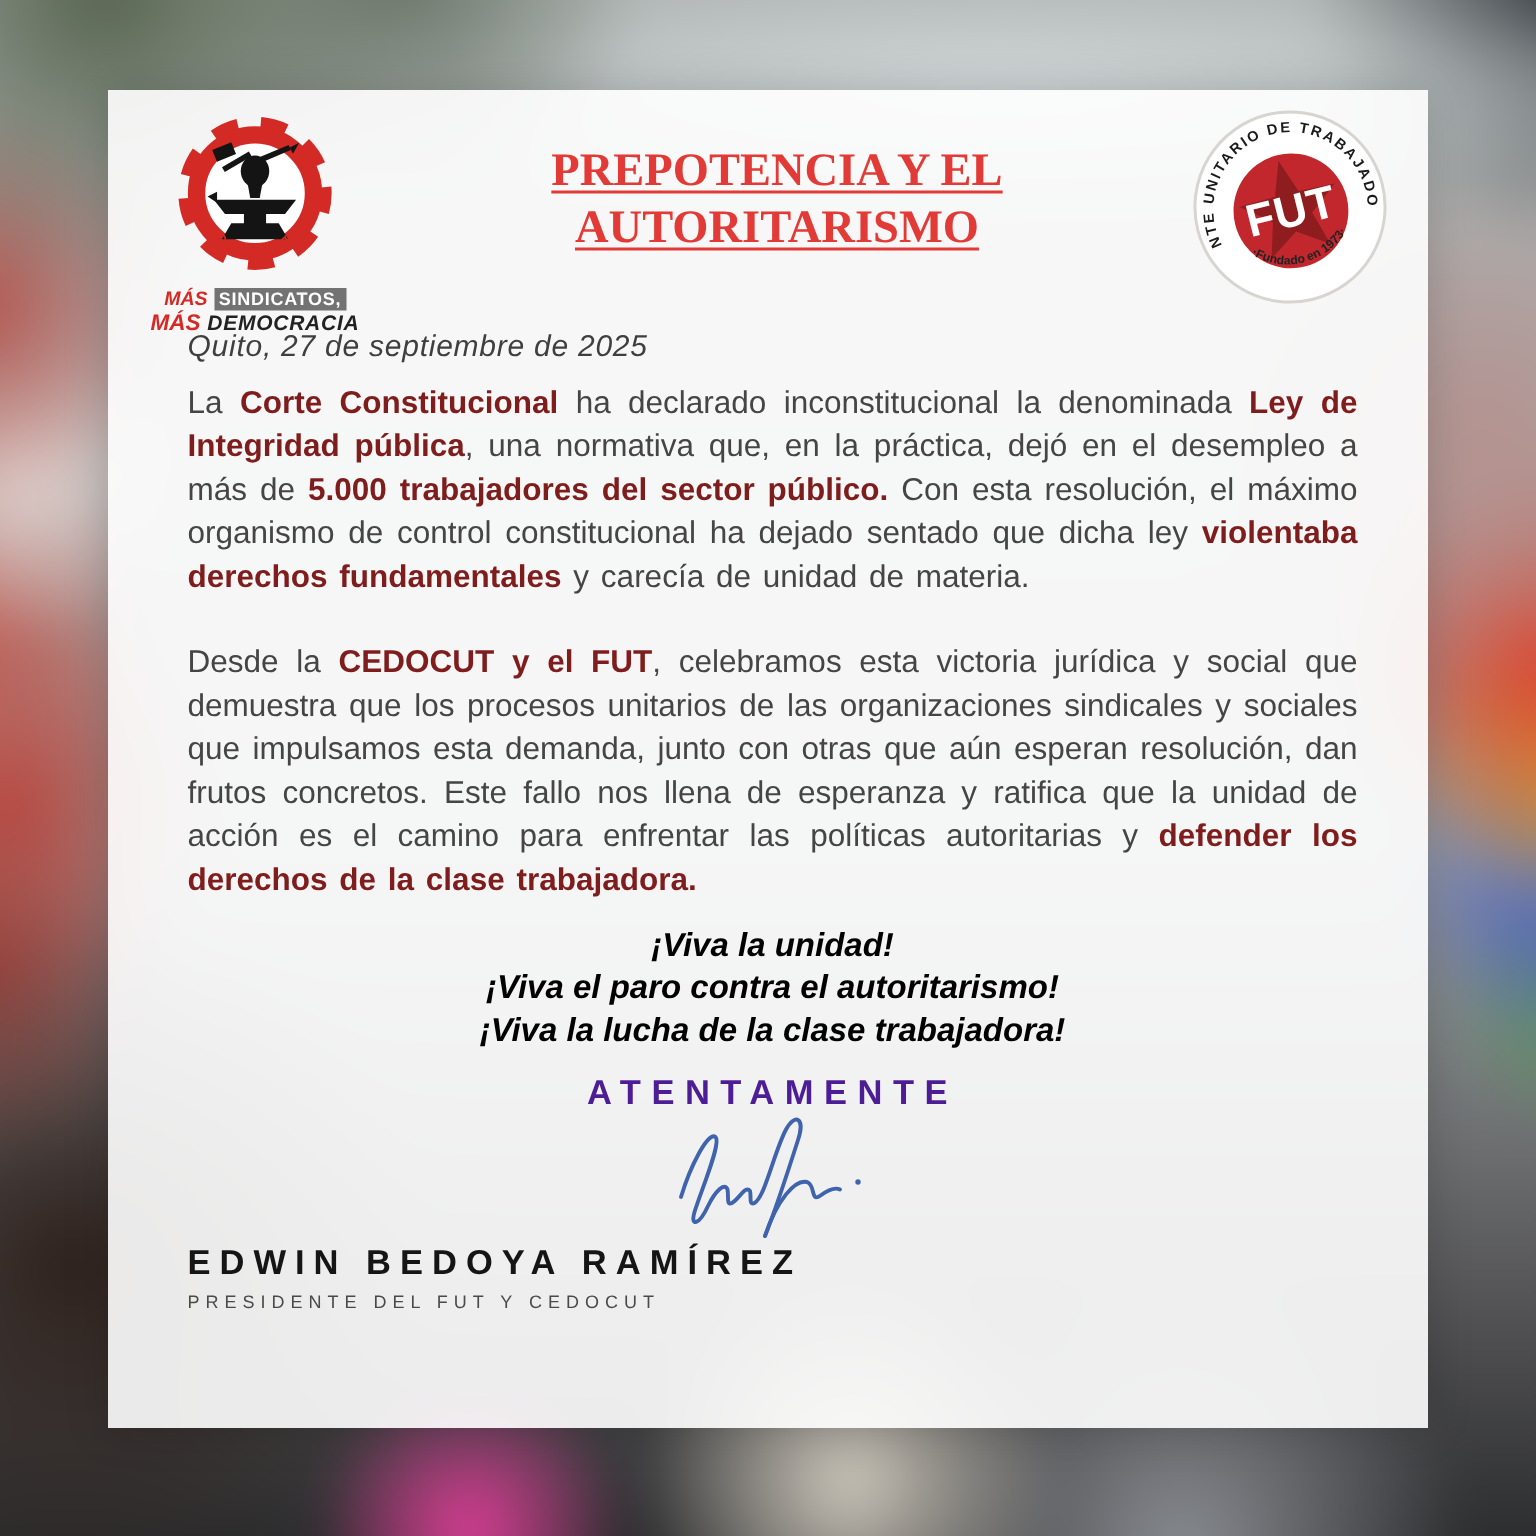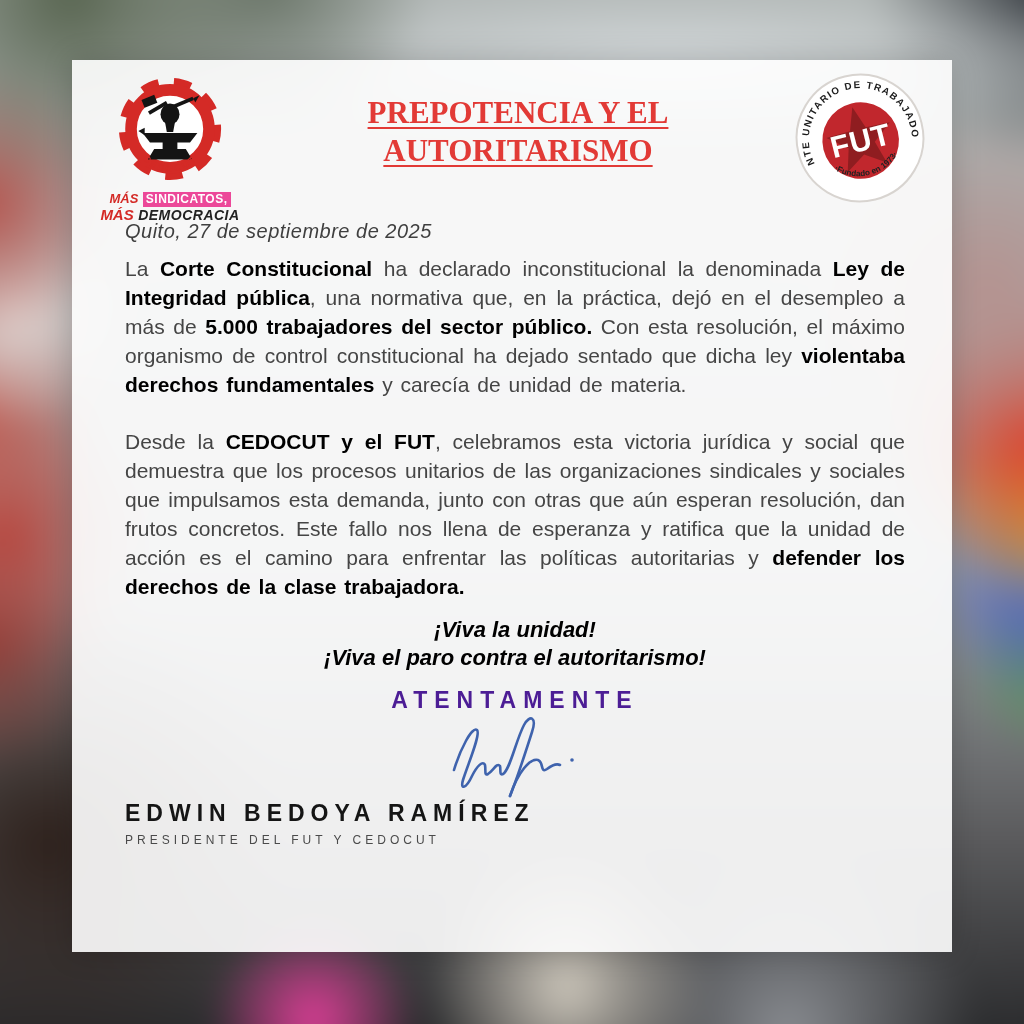--- a/index.html
+++ b/index.html
@@ -36,36 +36,36 @@
   
   .card { position:absolute; left:72px; top:60px; width:880px; height:892px;
     background:rgba(255,255,255,0.9); box-shadow:0 0 28px rgba(0,0,0,0.18);
     padding:12px 47px 0 53px; }
 
   
   .hdr { display:flex; align-items:flex-start; justify-content:space-between; height:140px; margin:0 -24px 0 -30px; }
   .logo-cedocut { width:150px; text-align:center; }
   .tagline { line-height:1.05; white-space:nowrap; font-style:italic; font-weight:bold; margin-top:-4px; }
   .tag-mas { color:#d42a26; font-size:13px; }
-  .tag-sind { background:#ec4899; color:#fff; font-size:12px; font-style:normal; padding:0 3px 1px 3px; letter-spacing:0.5px; }
+  .tag-sind { background:#737373; color:#fff; font-size:12px; font-style:normal; padding:0 3px 1px 3px; letter-spacing:0.5px; }
   .tag-mas2 { color:#d42a26; font-size:15px; }
   .tag-dem { color:#222; font-size:14px; letter-spacing:0.5px; }
   .title { flex:1; margin-top:22px; text-align:center;
     font-family:"Liberation Serif","DejaVu Serif",serif; font-weight:bold;
     font-size:31px; line-height:1.23; color:#e23a36; }
   .title span { display:block; text-decoration:underline; text-decoration-thickness:2px; text-underline-offset:4px; }
   .logo-fut { width:138px; display:flex; justify-content:center; }
 
   
   .date { margin-top:8px; font-style:italic; font-size:20px; color:#3f3f3f; letter-spacing:0.5px; }
 
   
   .para { margin-top:12px; font-size:21px; line-height:1.38; color:#454545;
           text-align:justify; word-spacing:2px; }
-  .para b { color:#000000; }
+  .para b { color:#7f1d1d; }
   .para.p2 { margin-top:28px; }
 
   
   .slogans { margin-top:14px; text-align:center; color:#000000;
              font-weight:bold; font-style:italic; font-size:22px; line-height:1.3; }
 
   
   .salutation { margin-top:14px; text-align:center; font-weight:bold;
                 font-size:23px; letter-spacing:7px; color:#4c1d95; }
   .sig-wrap { text-align:center; height:84px; margin-top:0; }
@@ -139,20 +139,21 @@
     </div>
 
     <div class="date">Quito, 27 de septiembre de 2025</div>
 
     <p class="para p1"><span>La </span><b>Corte Constitucional</b><span> ha declarado inconstitucional la denominada </span><b>Ley de Integridad pública</b><span>, una normativa que, en la práctica, dejó en el desempleo a más de </span><b>5.000 trabajadores del sector público.</b><span> Con esta resolución, el máximo organismo de control constitucional ha dejado sentado que dicha ley </span><b>violentaba derechos fundamentales</b><span> y carecía de unidad de materia.</span></p>
     <p class="para p2"><span>Desde la </span><b>CEDOCUT y el FUT</b><span>, celebramos esta victoria jurídica y social que demuestra que los procesos unitarios de las organizaciones sindicales y sociales que impulsamos esta demanda, junto con otras que aún esperan resolución, dan frutos concretos. Este fallo nos llena de esperanza y ratifica que la unidad de acción es el camino para enfrentar las políticas autoritarias y </span><b>defender los derechos de la clase trabajadora.</b></p>
 
     <div class="slogans">
       <div>¡Viva la unidad!</div>
       <div>¡Viva el paro contra el autoritarismo!</div>
+      <div>¡Viva la lucha de la clase trabajadora!</div>
     </div>
 
     <div class="salutation">ATENTAMENTE</div>
 
     <div class="sig-wrap">
       <svg width="150" height="84" viewBox="0 0 150 84">
         <g fill="none" stroke="#3f63ad" stroke-width="2.6" stroke-linecap="round">
           <path d="M14,56 C20,36 32,12 37,16 C41,20 28,50 23,66 C20,76 26,75 32,62 C37,52 43,46 45,51 C46,56 44,62 48,60 C53,57 57,48 60,52 C61,55 59,62 63,60 C70,56 76,26 84,11 C90,0 97,3 92,18 C85,40 74,72 70,82"></path>
           <path d="M70,82 C78,58 90,44 98,46 C104,48 100,60 107,55 C111,52 116,49 120,51"></path>
           <circle cx="132" cy="46" r="1.8" fill="#3f63ad" stroke="none"></circle>

